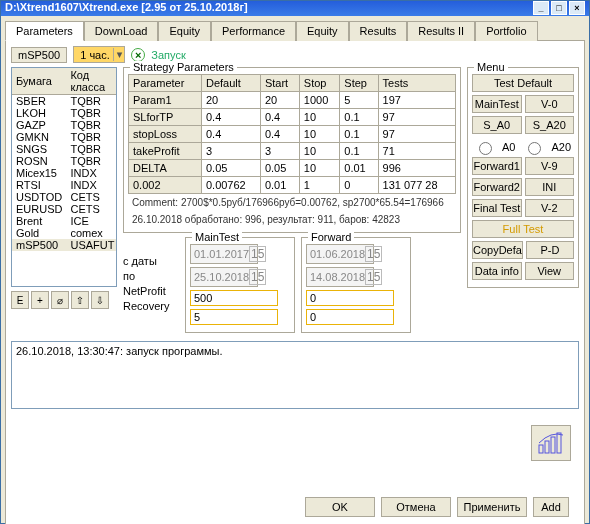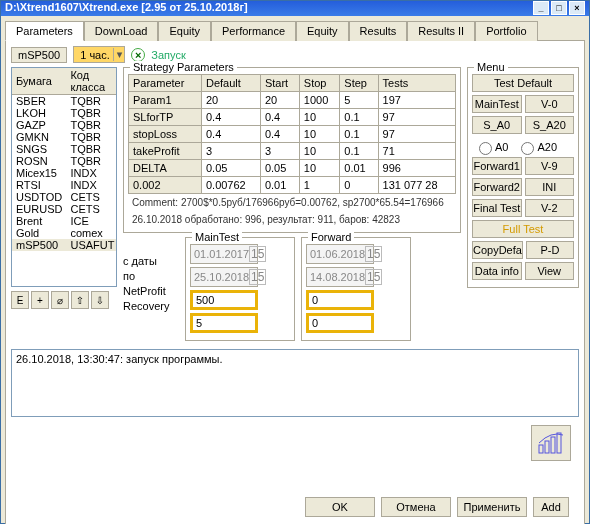--- a/index.html
+++ b/index.html
@@ -33,30 +33,30 @@
 .fs .lg { position: absolute; top: -7px; left: 6px; background: #fff; padding: 0 3px; }
 .ptbl { border-collapse: collapse; width: 100%; }
 .ptbl th, .ptbl td { border: 1px solid #aca899; padding: 2px 4px; text-align: left; }
 .ptbl th { background: #ece9d8; font-weight: normal; }
 .ptbl td.fc { background: #ece9d8; }
 .comment { padding: 3px 4px; font-size: 10px; color: #333; }
 .daterow { display: flex; align-items: center; gap: 4px; margin-bottom: 3px; }
 .daterow .lbl { width: 54px; }
 .datefld { border: 1px solid #aca899; background: #f4f4f4; padding: 1px 3px; width: 68px; display: flex; justify-content: space-between; color: #888; align-items: center; }
 .datefld .cal { font-size: 12px; border: 1px solid #bbb; padding: 0 1px; }
-.txtfld { border: 3px solid #eab308; padding: 1px 3px; width: 68px; background: #fff; }
+.txtfld { border: 1px solid #eab308; padding: 1px 3px; width: 88px; background: #fff; }
 .twogroups { display: flex; gap: 6px; }
 .rightcol { width: 112px; }
 .menu { border: 1px solid #aca899; padding: 6px 4px 4px 4px; position: relative; }
 .menu .lg { position: absolute; top: -7px; left: 6px; background: #fff; padding: 0 3px; }
 .btn { border: 1px solid #aca899; background: #ece9d8; padding: 2px 0; text-align: center; margin-bottom: 3px; cursor: default; }
 .btnpair { display: flex; gap: 3px; }
 .btnpair .btn { flex: 1; }
 .radios { display: flex; gap: 8px; padding: 2px 2px; }
-.radios label { display: flex; align-items: center; gap: 0; }
+.radios label { display: flex; align-items: center; gap: 7px; }
 .full { color: #d49a00; }
 .log { border: 1px solid #7f9db9; background: #fff; height: 68px; padding: 3px 4px; margin-top: 4px; }
 .chartbtn { position: absolute; right: 18px; bottom: 62px; width: 40px; height: 36px; border: 1px solid #aca899; background: #ece9d8; display: flex; align-items: center; justify-content: center; }
 .bottombar { position: absolute; bottom: 6px; right: 20px; display: flex; gap: 6px; }
 .bottombar .btn { width: 70px; padding: 3px 0; margin: 0; }
 .bottombar .sbtn { width: 36px; }
 svg { display: block; }
 </style>
 </head>
 <body>

